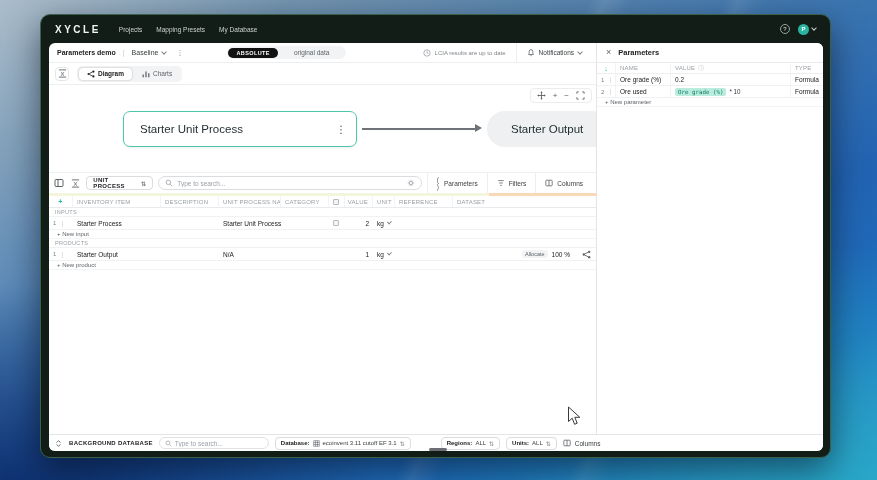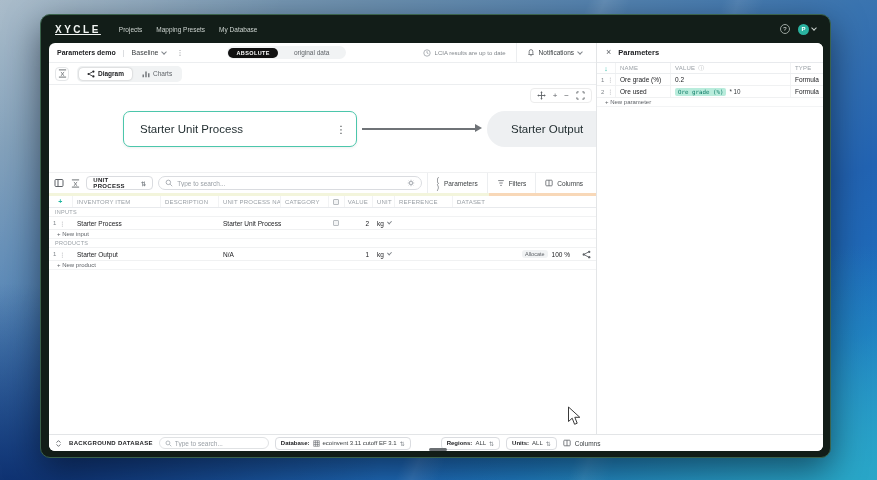--- a/index.html
+++ b/index.html
@@ -19,21 +19,21 @@
       linear-gradient(108deg, transparent 70%, rgba(255,255,255,.08) 71.5%, transparent 74%);
   }
 
   
   .window {
     position:absolute; left:40px; top:14px; width:791px; height:444px;
     background:#121d18; border:1px solid #3a624b; border-radius:10px;
     box-shadow:0 12px 34px rgba(0,0,10,.5);
   }
   .navbar { height:28px; display:flex; align-items:center; padding:0 14px; color:#fff; }
-  .logo { font-size:10px; font-weight:bold; letter-spacing:2.5px; color:#f2f5f3;text-decoration:underline; }
+  .logo { font-size:10px; font-weight:bold; letter-spacing:2.5px; color:#f2f5f3; }
   .nav-menu { display:flex; gap:14px; margin-left:18px; }
   .nav-item { font-size:6.5px; color:#cdd4d0; cursor:default; }
   .nav-right { margin-left:auto; display:flex; align-items:center; gap:8px; }
   .help-circle { width:10px; height:10px; border:1px solid #9aa49e; border-radius:50%;
     color:#dfe5e1; font-size:6px; display:flex; align-items:center; justify-content:center; }
   .avatar-wrap { display:flex; align-items:center; gap:3px; }
   .avatar { width:11px; height:11px; border-radius:50%; background:#2ab3a0; color:#fff;
     font-size:6px; font-weight:bold; display:flex; align-items:center; justify-content:center; }
   .chev { width:4px; height:4px; border-right:1px solid currentColor; border-bottom:1px solid currentColor;
     transform:rotate(45deg); display:inline-block; margin-top:-2px; }

